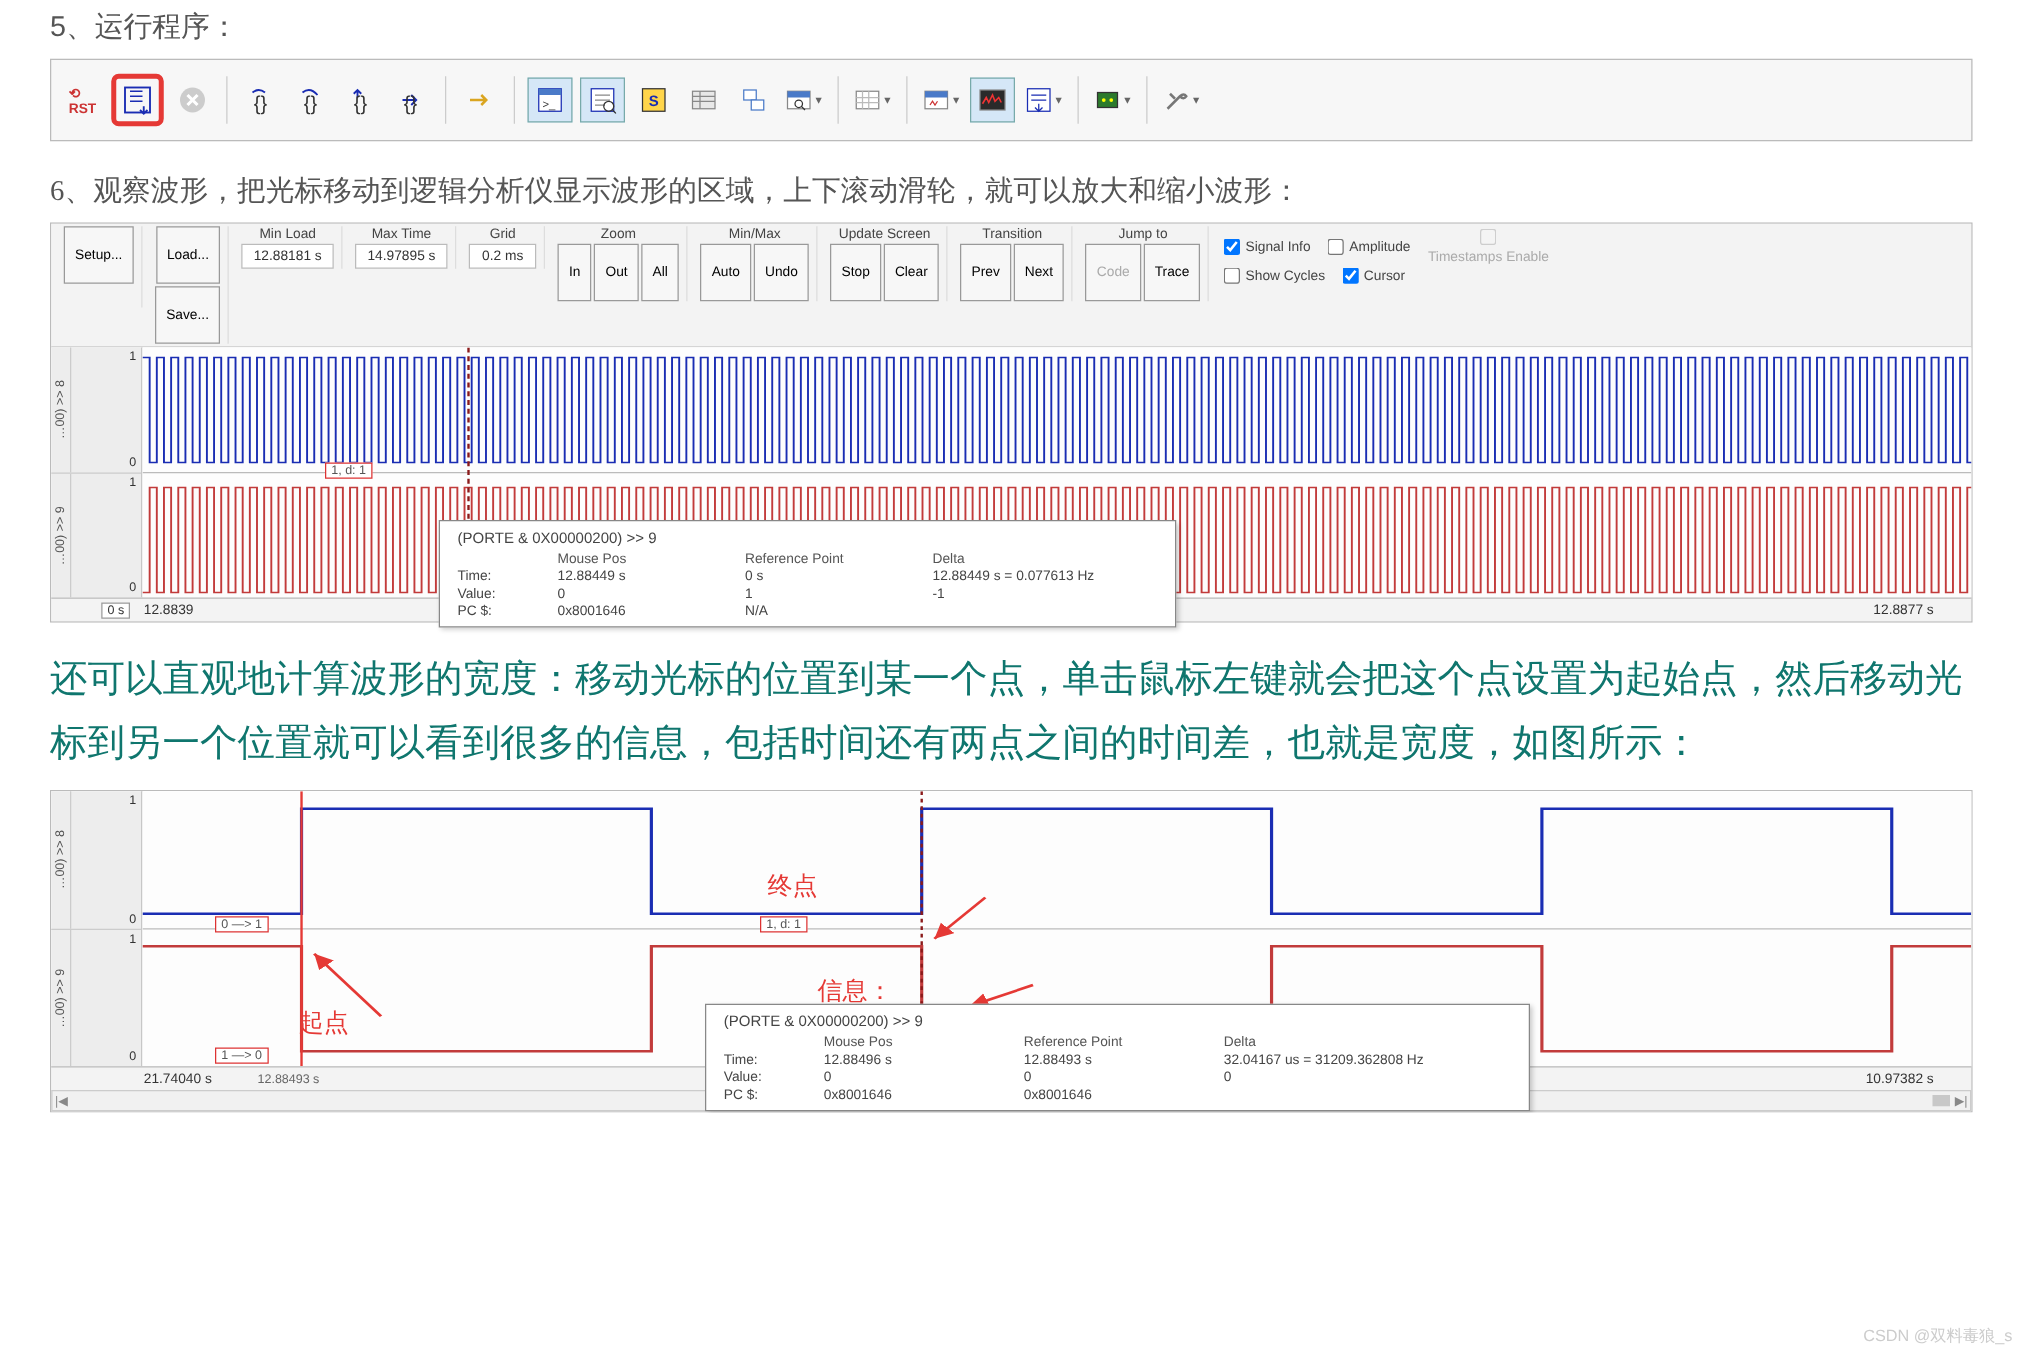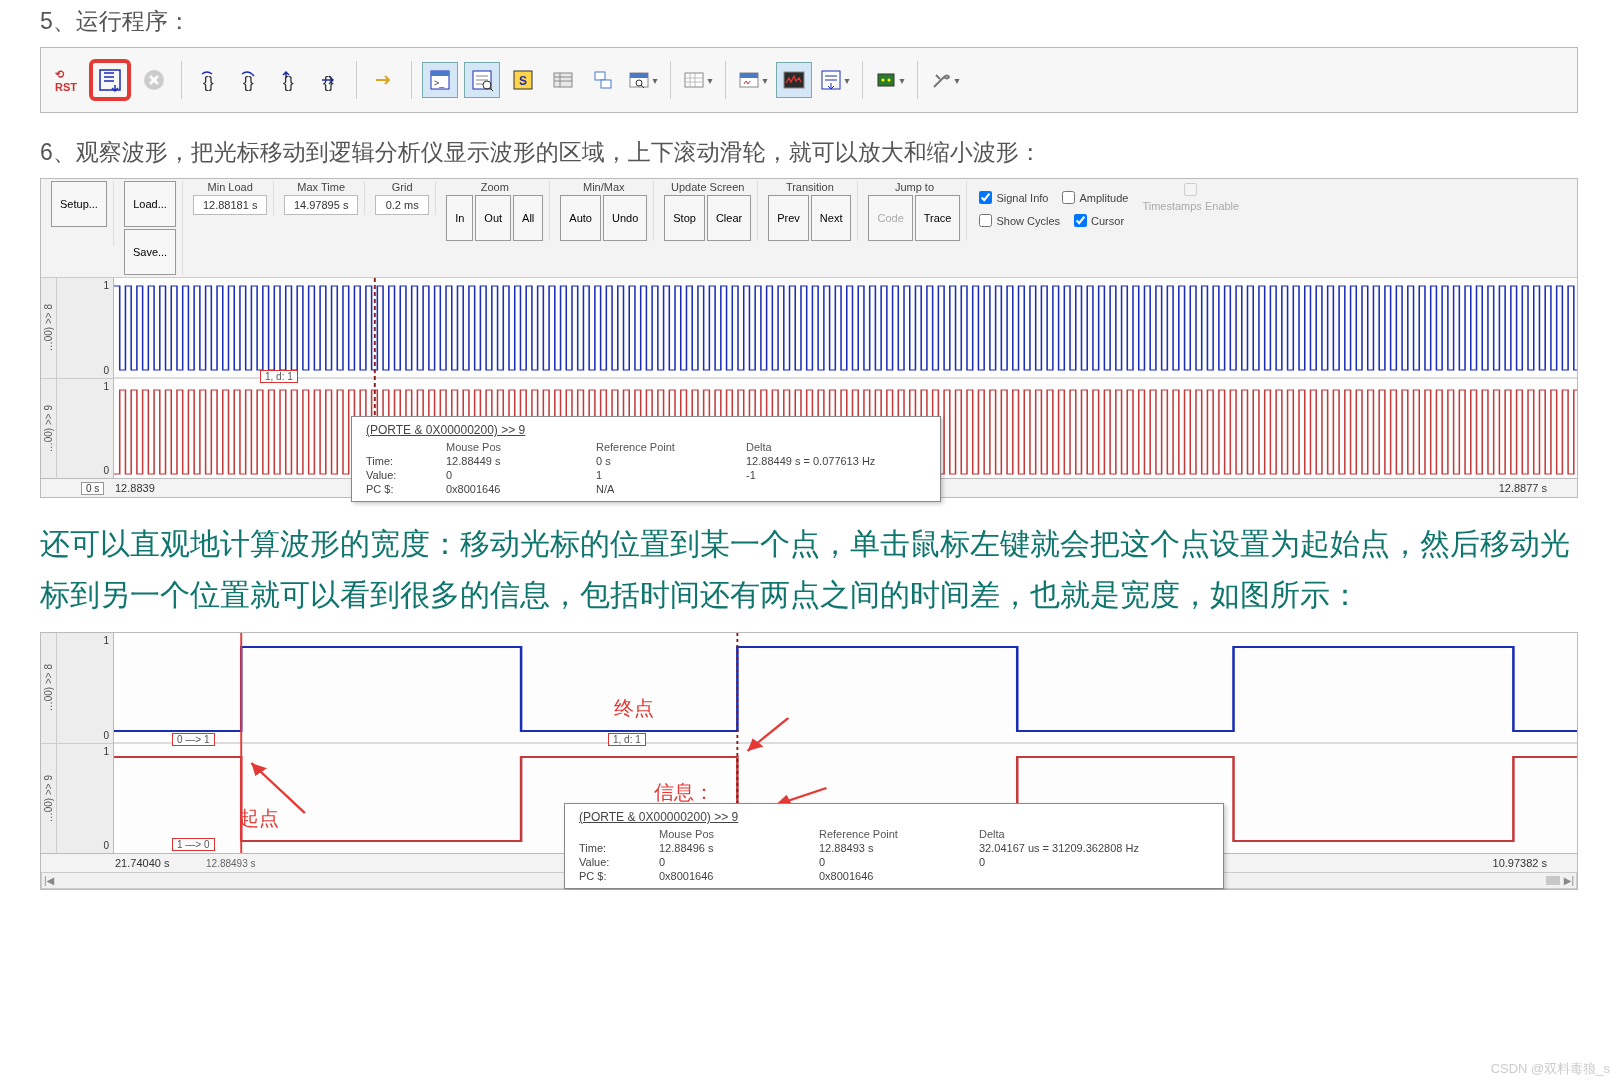--- a/index.html
+++ b/index.html
@@ -196,21 +196,20 @@
   border: 1px solid #888;
   box-shadow: 2px 2px 4px rgba(0,0,0,0.2);
   padding: 6px 14px;
   font-family: Tahoma, sans-serif;
   font-size: 12px;
   color: #444;
   z-index: 10;
 }
 .tooltip-title {
   margin-bottom: 4px;
-  text-decoration: underline;
 }
 .tooltip-grid {
   display:grid;
   grid-template-columns: 60px 130px 130px 200px;
   gap: 2px 20px;
   font-size: 11px;
 }
 .tooltip-grid .hdr { color:#555;}
 
 
@@ -386,29 +385,29 @@
     </div>
   <div class="tb-sep"></div>
   <div class="tb-btn tb-dd">
       <svg width="22" height="22">
         <path d="M4 18 L14 8 M14 8 q3 -3 5 0 q-2 3 -5 0" stroke="#777" stroke-width="2" fill="none"></path>
         <path d="M6 6 l4 4" stroke="#777" stroke-width="2"></path>
       </svg>
     </div>
 </div>
 
-<div class="heading" style="margin-top:24px;">6、观察波形，把光标移动到逻辑分析仪显示波形的区域，上下滚动滑轮，就可以放大和缩小波形：</div>
+<div class="heading" style="margin-top:24px;font-family:Liberation Serif, serif;">6、观察波形，把光标移动到逻辑分析仪显示波形的区域，上下滚动滑轮，就可以放大和缩小波形：</div>
 
 <div class="la-panel">
   <div class="la-controls">
     <div class="la-col" style="align-items:stretch;">
       <button class="la-btn">Setup...</button>
       <div style="height:17px;"></div>
     </div>
-    <div class="la-col" style="align-items:center;">
+    <div class="la-col" style="align-items:flex-end;">
       <button class="la-btn">Load...</button>
       <button class="la-btn">Save...</button>
     </div>
     <div class="la-col">
       <div class="la-col-label">Min Load</div>
       <div class="la-val">12.88181 s</div>
     </div>
     <div class="la-col">
       <div class="la-col-label">Max Time</div>
       <div class="la-val">14.97895 s</div>

